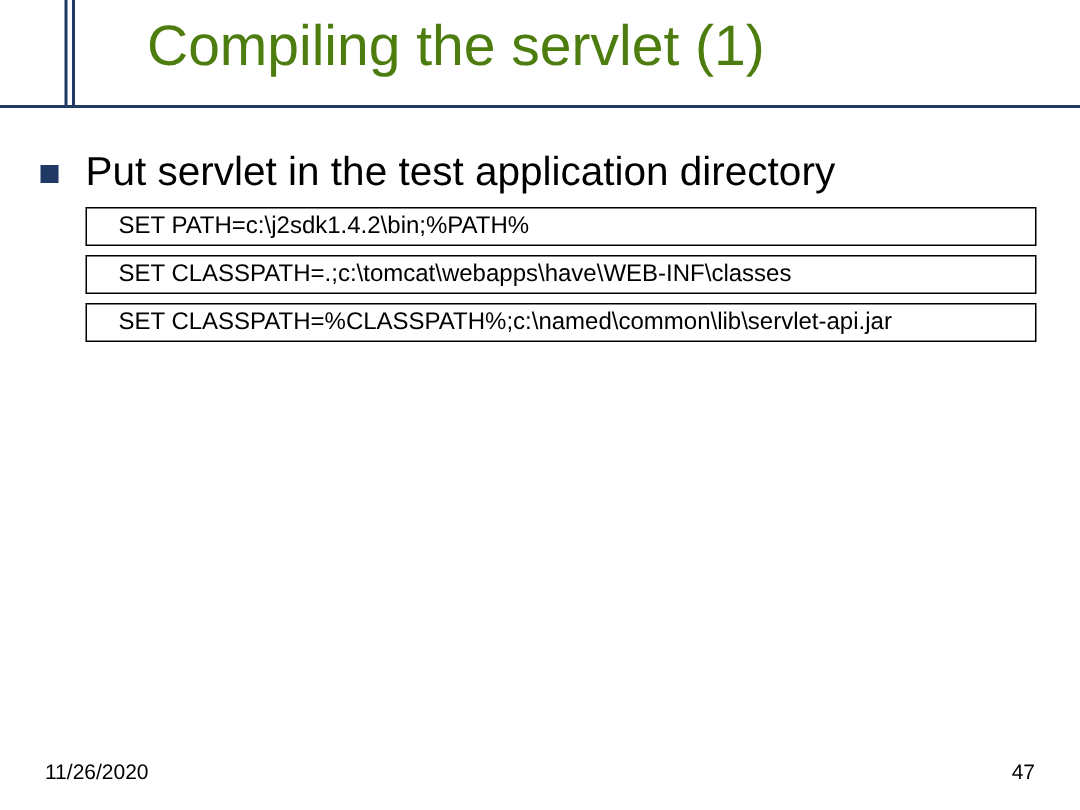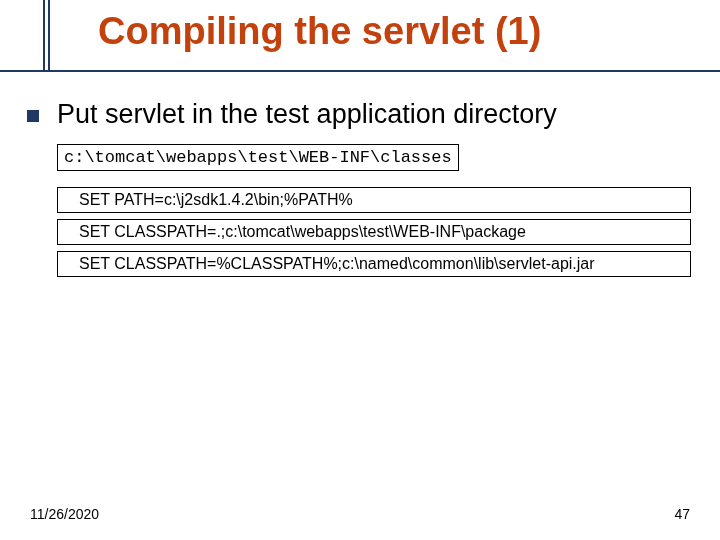--- a/index.html
+++ b/index.html
@@ -33,22 +33,22 @@
       top: 70px;
       width: 720px;
       height: 2px;
       background: #1f3864;
     }
     .title {
       position: absolute;
       left: 98px;
       top: 10px;
       font-size: 38px;
-      color: #c2410c;
-      font-weight: bold;
+      color: #4d7c0f;
+      font-weight: normal;
     }
     .content {
       position: absolute;
       left: 27px;
       top: 98px;
       width: 664px;
     }
     .bullet-row {
       display: flex;
       align-items: flex-start;
@@ -120,24 +120,23 @@
 <div class="hline"></div>
 
 <div class="title">Compiling the servlet (1)</div>
 
 <div class="content">
 
   <div class="bullet-row">
     <div class="bullet-sq"></div>
     <div class="bullet-text">Put servlet in the test application directory</div>
   </div>
-  <div class="codebox mono16">c:\tomcat\webapps\test\WEB-INF\classes</div>
 
   <div class="sansbox">SET PATH=c:\j2sdk1.4.2\bin;%PATH%</div>
-  <div class="sansbox">SET CLASSPATH=.;c:\tomcat\webapps\test\WEB-INF\package</div>
+  <div class="sansbox">SET CLASSPATH=.;c:\tomcat\webapps\have\WEB-INF\classes</div>
   <div class="sansbox last">SET CLASSPATH=%CLASSPATH%;c:\named\common\lib\servlet-api.jar</div>
 
 
 </div>
 
 <div class="footer">
   <div class="date">11/26/2020</div>
   <div class="num">47</div>
 </div>
 

